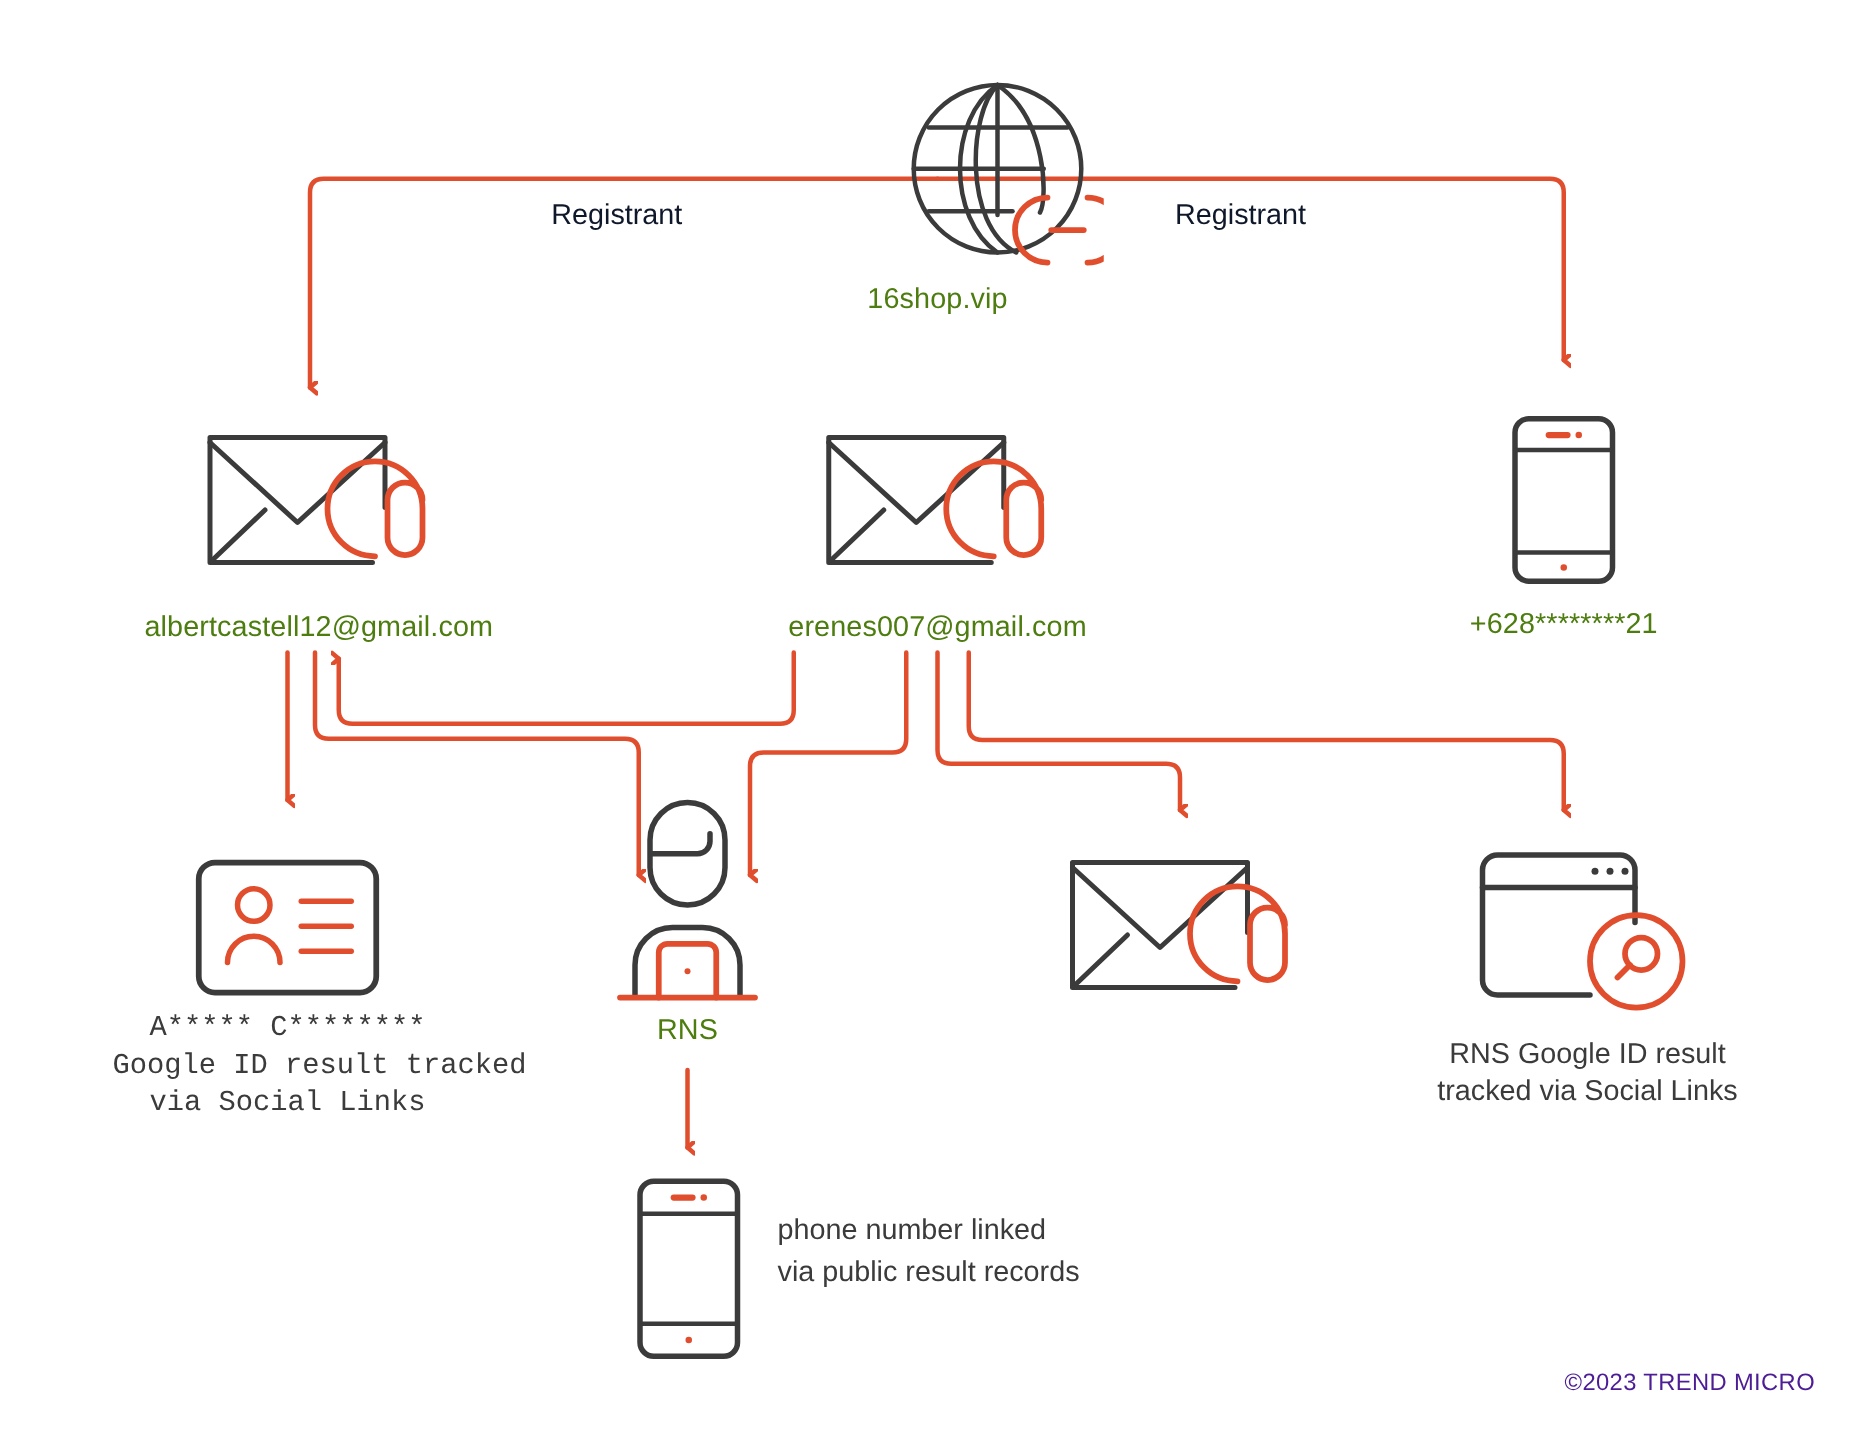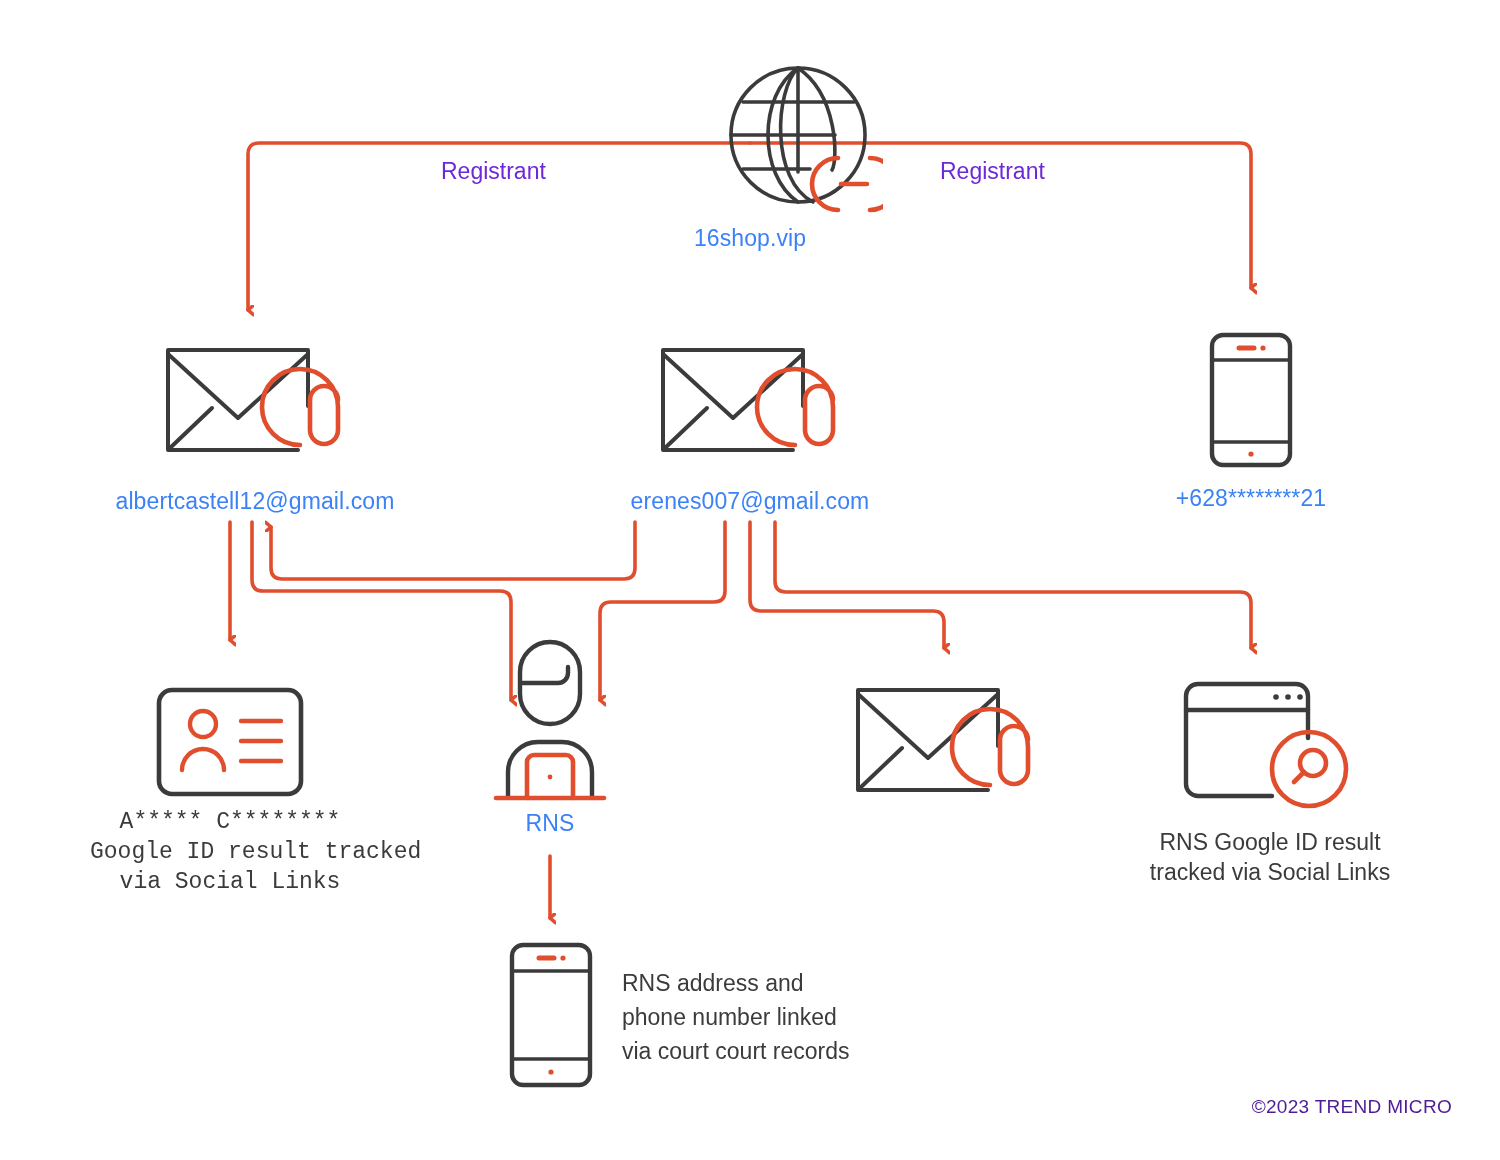--- a/index.html
+++ b/index.html
@@ -20,35 +20,35 @@
     left: 0; top: 0;
     width: 1500px;
     height: 1160px;
   }
   .node {
     position: absolute;
     text-align: center;
   }
   .node-label {
     font-size: 23px;
-    color: #3b82f6;
+    color: #4d7c0f;
     letter-spacing: 0.1px;
     white-space: nowrap;
     line-height: 30px;
   }
   .node-caption {
     font-size: 23px;
     color: #3b3b3b;
     line-height: 30px;
     white-space: nowrap;
   }
   .edge-label {
     position: absolute;
     font-size: 23px;
-    color: #6d28d9;
+    color: #0f172a;
     white-space: nowrap;
   }
   .copyright {
     position: absolute;
     right: 48px;
     bottom: 42px;
     font-size: 19px;
     color: #4c1d95;
     letter-spacing: 0.3px;
     white-space: nowrap;
@@ -253,18 +253,17 @@
       <line x1="7" y1="31" x2="85" y2="31" stroke="#3b3b3b" stroke-width="3.6"></line>
       <line x1="7" y1="119" x2="85" y2="119" stroke="#3b3b3b" stroke-width="3.6"></line>
       <line x1="34" y1="18" x2="49" y2="18" stroke="#e04e2e" stroke-width="5" stroke-linecap="round"></line>
       <circle cx="58" cy="18" r="2.6" fill="#e04e2e"></circle>
       <circle cx="46" cy="132" r="2.6" fill="#e04e2e"></circle>
     </svg>
   </div>
 </div>
 
 <div class="side-caption" style="left:622px; top:966px;">
-  <div>RNS address and</div>
   <div>phone number linked</div>
-  <div>via court court records</div>
+  <div>via public result records</div>
 </div>
 
 <div class="copyright">©2023 TREND MICRO</div>
 
 </body></html>

